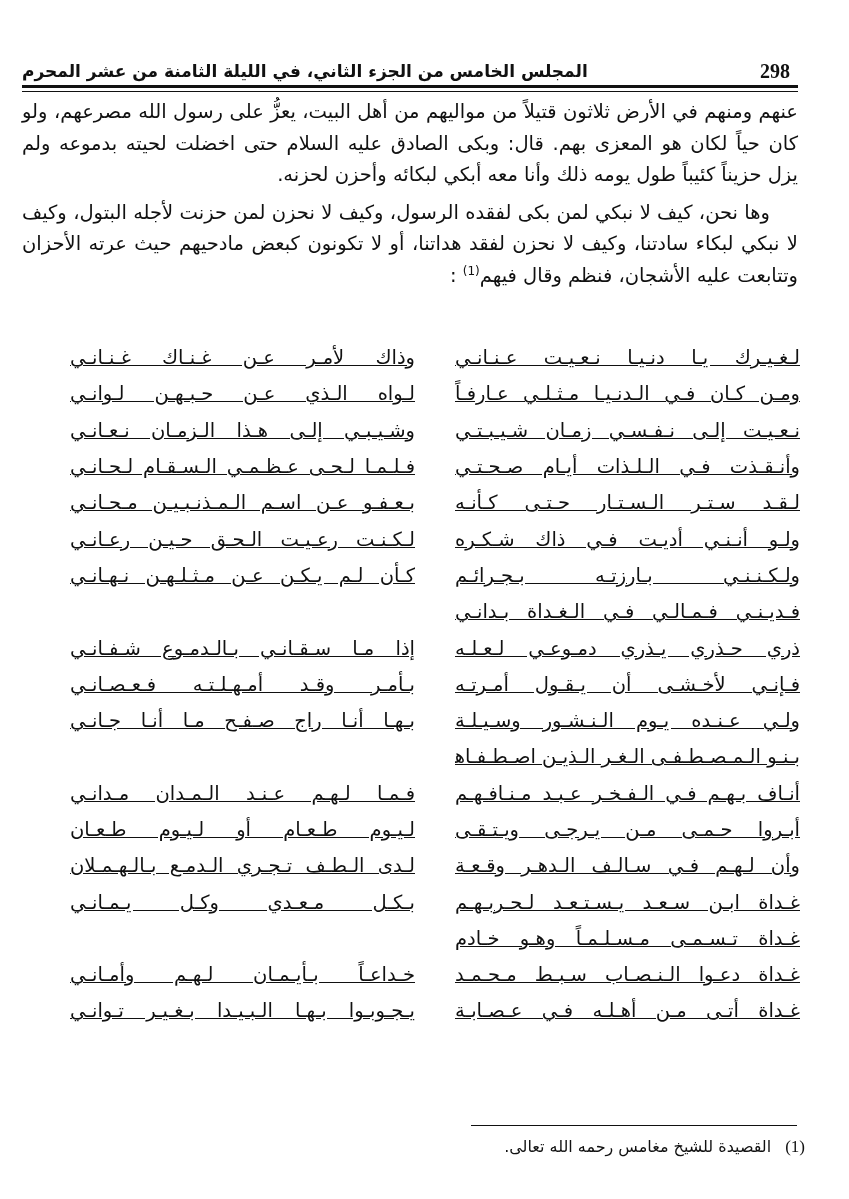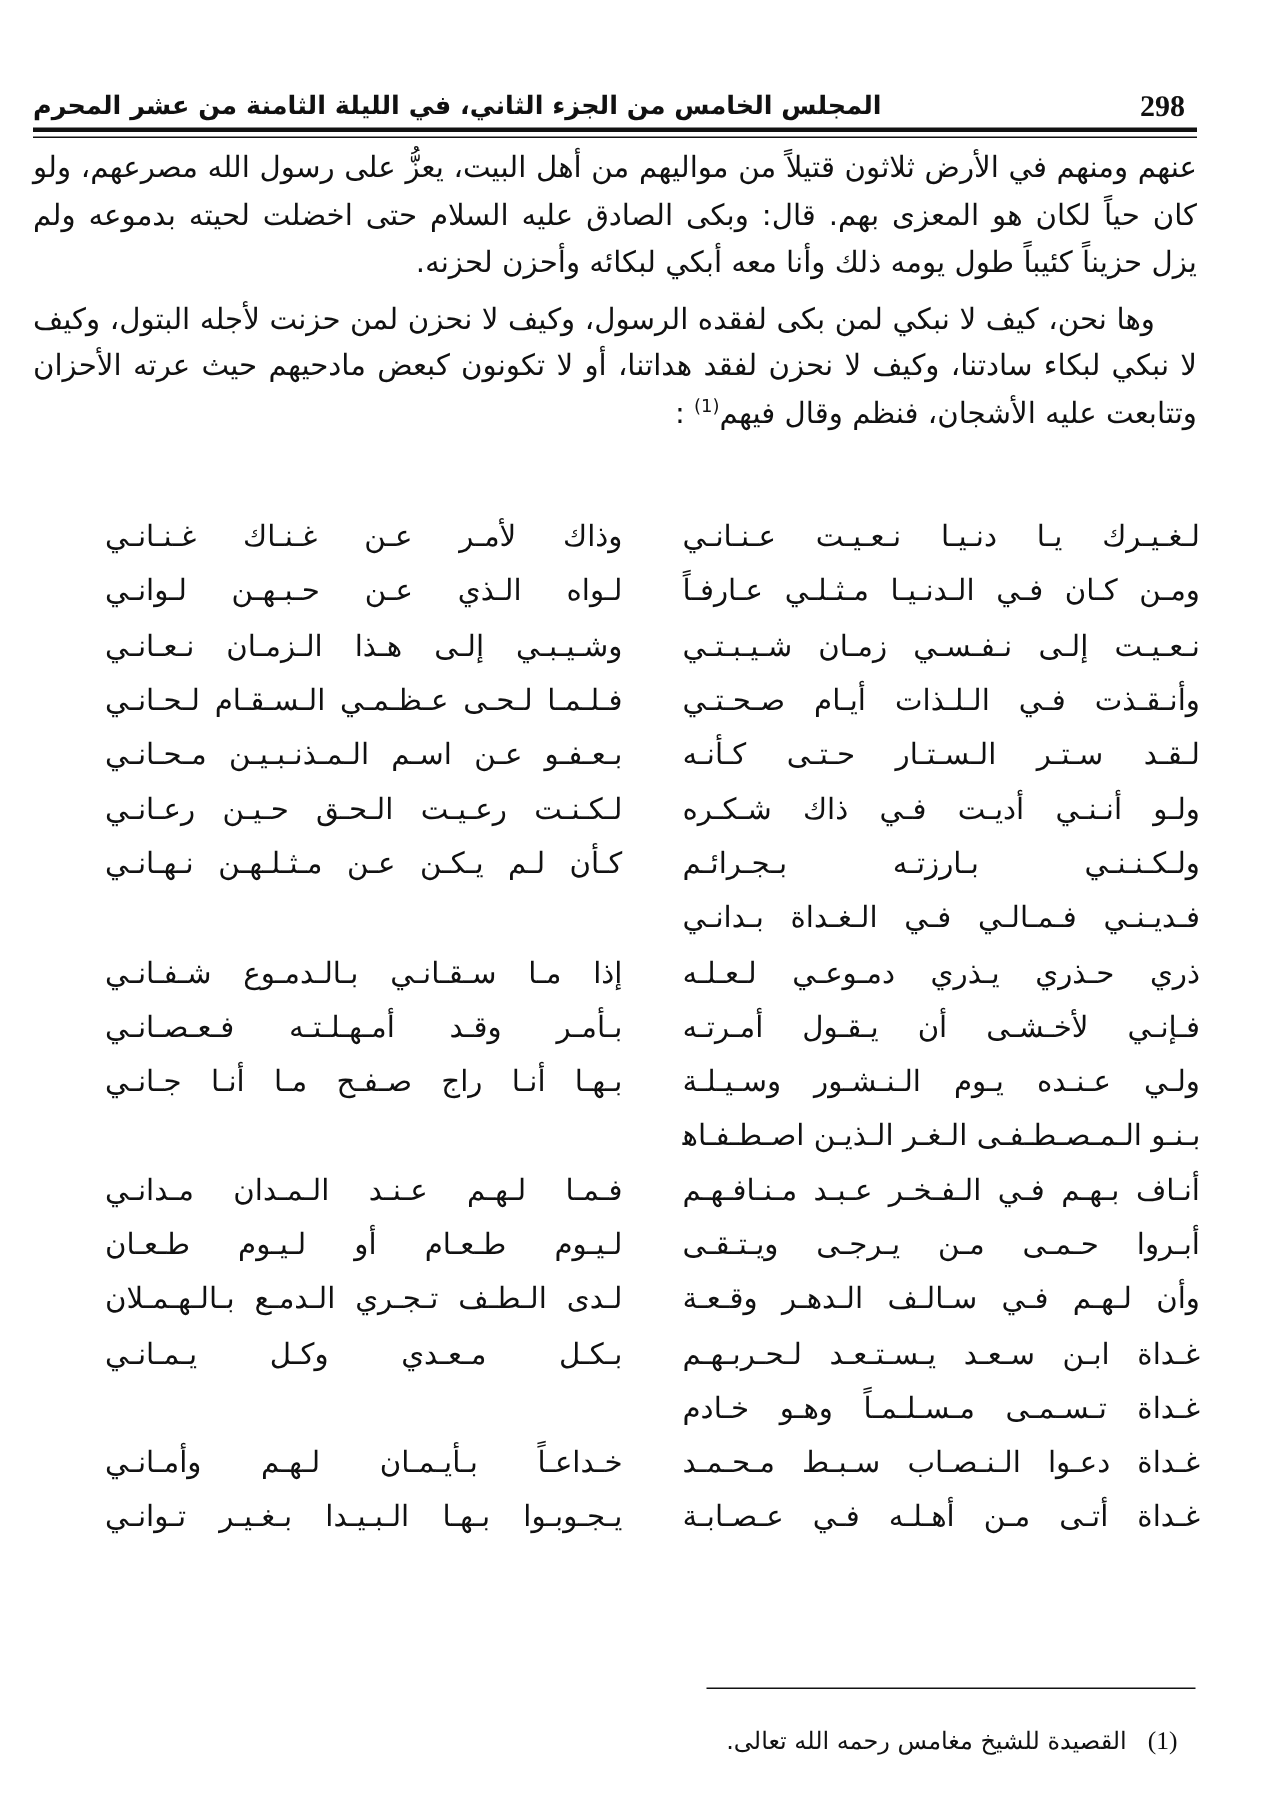--- a/index.html
+++ b/index.html
@@ -111,42 +111,42 @@
     }
     .hemistich {
       width: 345px;
       font-family: "DejaVu Sans", sans-serif;
       font-size: 19.5px;
       line-height: 36px;
       text-align: justify;
       text-align-last: justify;
       white-space: nowrap;
       overflow: hidden;
+      text-decoration: underline;
     }
     .hemistich.first { margin-right: 0; }
     .hemistich.second { margin-left: 10px; }
     
     .fn-rule {
       position: absolute;
       top: 1125px;
       left: 471px;
       width: 326px;
       height: 0;
       border-top: 1.5px solid #111;
     }
     .footnote {
       position: absolute;
       top: 1134px;
-      right: 64px;
+      right: 44px;
       direction: rtl;
       font-family: "DejaVu Sans", sans-serif;
       font-size: 16px;
       line-height: 26px;
       white-space: nowrap;
-      margin-top: 14px;
     }
     .fn-num {
       display: inline-block;
       direction: ltr;
       font-family: "Liberation Serif", serif;
       font-size: 17px;
       margin-left: 14px;
     }
   </style>
 </head>

